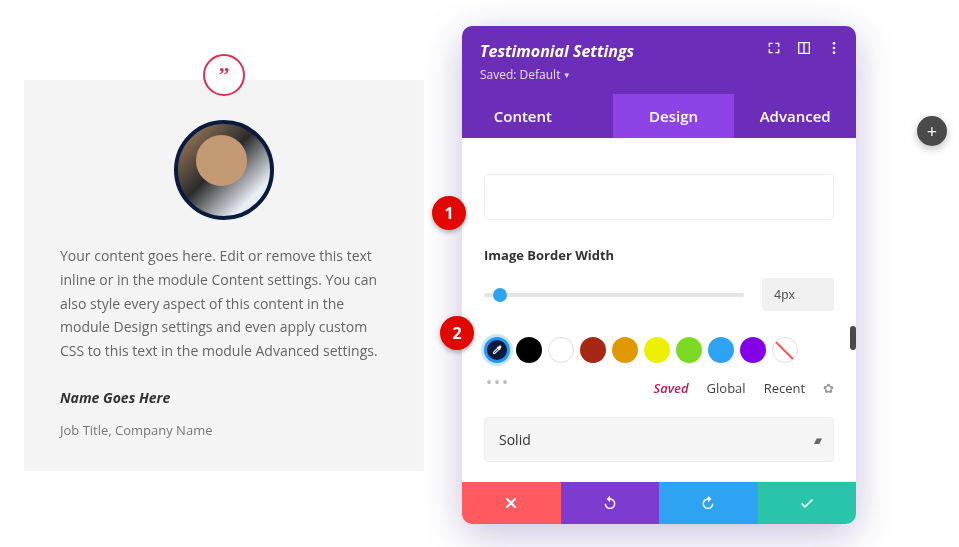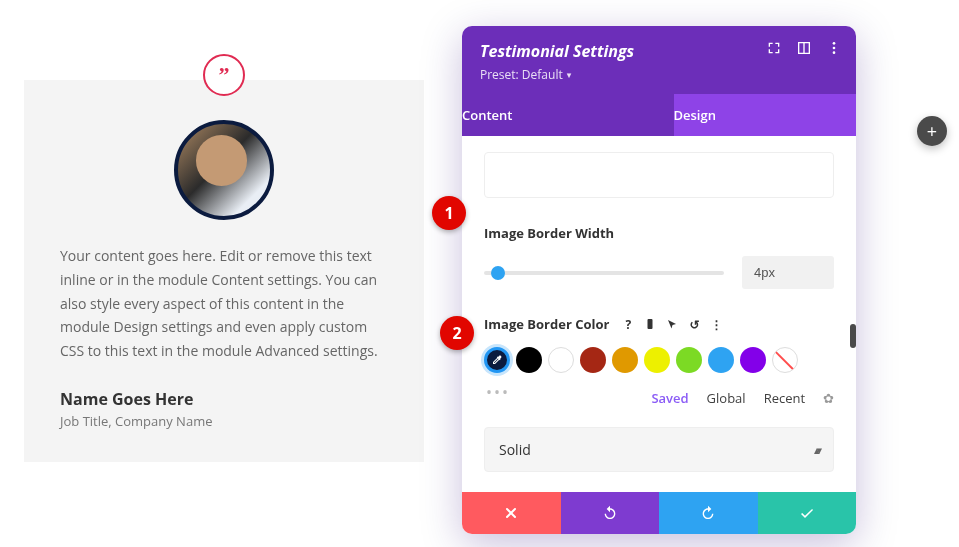--- a/index.html
+++ b/index.html
@@ -5,59 +5,59 @@
   * { box-sizing: border-box; margin: 0; padding: 0; }
   body { font-family: -apple-system, "Segoe UI", "Open Sans", sans-serif; background: #fff; width: 959px; height: 547px; position: relative; overflow: hidden; }
 
   
   .testimonial-wrap { position: absolute; left: 24px; top: 80px; width: 400px; }
   .quote-mark { position: absolute; top: -26px; left: 50%; transform: translateX(-50%); width: 42px; height: 42px; border-radius: 50%; border: 2px solid #e02b52; background: #fff; display: flex; align-items: center; justify-content: center; font-size: 22px; color: #e02b52; font-family: Georgia, serif; font-weight: bold; z-index: 2; }
   .testimonial-card { background: #f4f4f4; padding: 40px 36px 32px; }
   .avatar { width: 100px; height: 100px; border-radius: 50%; border: 4px solid #0b1b3f; margin: 0 auto 24px; overflow: hidden; background: linear-gradient(135deg,#ae8963 0%,#2b2b2b 45%,#e9eef5 80%); position: relative; }
   .avatar::after{ content:""; position:absolute; left:20%; top:12%; width:55%; height:55%; border-radius:50%; background:#c49a74; }
   .content-text { color: #666; font-size: 14px; line-height: 1.7; margin-bottom: 25px; }
-  .author-name { font-weight: 700; color: #333; font-size: 16px; margin-bottom: 2px; }
+  .author-name { font-weight: 700; color: #333; font-size: 14px; margin-bottom: 14px; font-style: italic; }
   .author-meta { color: #777; font-size: 13px; }
 
   
   .panel { position: absolute; left: 462px; top: 26px; width: 394px; border-radius: 10px; box-shadow: 0 10px 40px rgba(40,0,120,0.25); overflow: hidden; background: #fff; }
   .panel-header { background: #6c2eb9; color: #fff; padding: 14px 18px 10px; position: relative; }
   .panel-title { font-size: 16px; font-weight: 700; font-style: italic; }
   .panel-preset { font-size: 12px; opacity: 0.85; margin-top: 2px; display:inline-flex; align-items:center; gap:4px;}
   .panel-preset::after{content:"▾"; font-size:9px;}
   .header-icons { position: absolute; right: 14px; top: 14px; display: flex; gap: 14px; }
   .hicon { width: 16px; height: 16px; display:flex; align-items:center; justify-content:center; font-size:14px; cursor:pointer; color:#fff; }
   .hicon svg { width:16px; height:16px; fill:#fff; }
 
   .tabs { display: flex; background: #6c2eb9; }
-  .tab { flex: 1; padding: 12px 0; color: #fff; font-size: 13px; font-weight: 600; cursor: pointer; }
+  .tab { flex: 1; text-align: center; padding: 12px 0; color: #fff; font-size: 15px; font-weight: 600; cursor: pointer; }
   .tab.active { background: #8e43e7; margin-left: 29px; }
 
-  .panel-body { padding: 16px 22px 20px; background: #fff; position: relative; }
+  .panel-body { padding: 36px 22px 20px; background: #fff; position: relative; }
   .empty-box { border: 1px solid #eee; height: 46px; border-radius: 4px; margin-bottom: 26px; background:#fff; }
 
   .field-label { font-size: 13px; font-weight: 700; color: #333; margin-bottom: 14px; display:flex; align-items:center; gap:6px;}
   .label-tools { display:flex; gap:8px; align-items:center; margin-left:6px;}
   .ltool { width:14px; height:14px; font-size:12px; color:#333; cursor:pointer; display:flex; align-items:center; justify-content:center;}
 
   .slider-row { display: flex; align-items: center; gap: 18px; margin-bottom: 26px; }
   .slider-track { flex: 1; height: 4px; background: #e4e4e4; border-radius: 2px; position: relative; }
   .slider-thumb { position: absolute; left: 6%; top: 50%; transform: translate(-50%, -50%); width: 14px; height: 14px; background: #2ea3f2; border-radius: 50%; }
-  .slider-val { width: 92px; background: #f1f1f1; border: none; padding: 9px 12px; font-size: 13px; color: #555; border-radius: 3px; }
+  .slider-val { width: 72px; background: #f1f1f1; border: none; padding: 9px 12px; font-size: 13px; color: #555; border-radius: 3px; }
 
   .swatches { display: flex; gap: 6px; flex-wrap: wrap; margin-bottom: 12px; }
   .swatch { width: 26px; height: 26px; border-radius: 50%; cursor: pointer; }
   .swatch.eyedrop { background: #0b1b3f; border: 3px solid #2196f3; box-shadow: 0 0 0 3px rgba(33,150,243,0.25); display:flex; align-items:center; justify-content:center;}
   .swatch.white { border: 1px solid #ddd; }
   .swatch.none { background: #fff; border: 1px solid #ddd; position:relative; overflow:hidden;}
   .swatch.none::after{content:""; position:absolute; width:140%; height:2px; background:#ff4d4d; top:50%; left:-20%; transform:rotate(45deg);}
   .dots { color:#bbb; font-size:16px; letter-spacing:2px; margin-top:-4px; margin-bottom:16px; padding-left:2px;}
   .subtabs{display:flex;justify-content:flex-end;gap:18px;font-size:13px;margin-top:-30px;margin-bottom:20px;align-items:center;}
   .subtab{color:#404040;cursor:pointer;}
-  .subtab.active{color:#8b5cf6;font-weight:600;}
+  .subtab.active{color:#be185d;font-weight:600;font-style:italic;}
   .gear{font-size:13px;color:#999;cursor:pointer;}
 
   .select-row { background: #f5f5f5; border-radius: 4px; padding: 12px 14px; font-size: 14px; color: #333; display:flex; justify-content:space-between; align-items:center; cursor:pointer; border:1px solid #eee;}
   .select-row .chev { font-size: 11px; color:#666; letter-spacing:-3px;}
 
   .panel-footer { display: flex; }
   .fbtn { flex: 1; height: 42px; display: flex; align-items: center; justify-content: center; cursor: pointer; color: #fff; }
   .fbtn.cancel { background: #ff5a5f; }
   .fbtn.undo { background: #7e3bd0; }
   .fbtn.redo { background: #2ea3f2; }
@@ -81,21 +81,21 @@
     <div class="avatar"></div>
     <p class="content-text">Your content goes here. Edit or remove this text inline or in the module Content settings. You can also style every aspect of this content in the module Design settings and even apply custom CSS to this text in the module Advanced settings.</p>
     <p class="author-name">Name Goes Here</p>
     <p class="author-meta">Job Title, Company Name</p>
   </div>
 </div>
 
 <div class="panel">
   <div class="panel-header">
     <div class="panel-title">Testimonial Settings</div>
-    <div class="panel-preset">Preset: Default</div>
+    <div class="panel-preset">Saved: Default</div>
     <div class="header-icons">
       <span class="hicon">
           <svg viewBox="0 0 24 24">
             <path d="M4 4h6v2H6v4H4V4zm10 0h6v6h-2V6h-4V4zM4 14h2v4h4v2H4v-6zm14 0h2v6h-6v-2h4v-4z"></path>
           </svg>
         </span>
       <span class="hicon">
           <svg viewBox="0 0 24 24">
             <path d="M3 3h18v18H3V3zm2 2v14h6V5H5zm8 0v14h6V5h-6z"></path>
           </svg>
@@ -105,52 +105,35 @@
             <circle cx="12" cy="5" r="2"></circle>
             <circle cx="12" cy="12" r="2"></circle>
             <circle cx="12" cy="19" r="2"></circle>
           </svg>
         </span>
     </div>
   </div>
   <div class="tabs">
     <div class="tab">Content</div>
     <div class="tab active">Design</div>
+    <div class="tab">Advanced</div>
   </div>
 
   <div class="panel-body">
     <div class="scroll-hint"></div>
     <div class="empty-box"></div>
 
     <div class="field-label">Image Border Width</div>
     <div class="slider-row">
       <div class="slider-track">
         <div class="slider-thumb"></div>
       </div>
       <input class="slider-val" value="4px" style="">
     </div>
 
-    <div class="field-label">
-      <span>Image Border Color</span>
-      <span class="label-tools">
-        <span class="ltool">?</span>
-        <span class="ltool">
-            <svg viewBox="0 0 24 24" width="12" height="12" fill="#333">
-              <rect x="7" y="2" width="10" height="20" rx="2"></rect>
-            </svg>
-          </span>
-        <span class="ltool">
-            <svg viewBox="0 0 24 24" width="12" height="12" fill="#333">
-              <path d="M4 4l16 8-7 2-2 7z"></path>
-            </svg>
-          </span>
-        <span class="ltool">↺</span>
-        <span class="ltool">⋮</span>
-      </span>
-    </div>
     <div class="swatches">
       <div class="swatch eyedrop">
           <svg width="12" height="12" viewBox="0 0 24 24" fill="#fff">
             <path d="M20 4c-1.1-1.1-2.9-1.1-4 0l-2 2-1-1-1.4 1.4 1 1L4 16v4h4l8.6-8.6 1 1L19 11l-1-1 2-2c1.1-1.1 1.1-2.9 0-4zM7 18H6v-1l8-8 1 1-8 8z"></path>
           </svg>
         </div>
       <div class="swatch" style="background:#000"></div>
       <div class="swatch white" style="background:#fff"></div>
       <div class="swatch" style="background:#a52714"></div>
       <div class="swatch" style="background:#e09900"></div>

